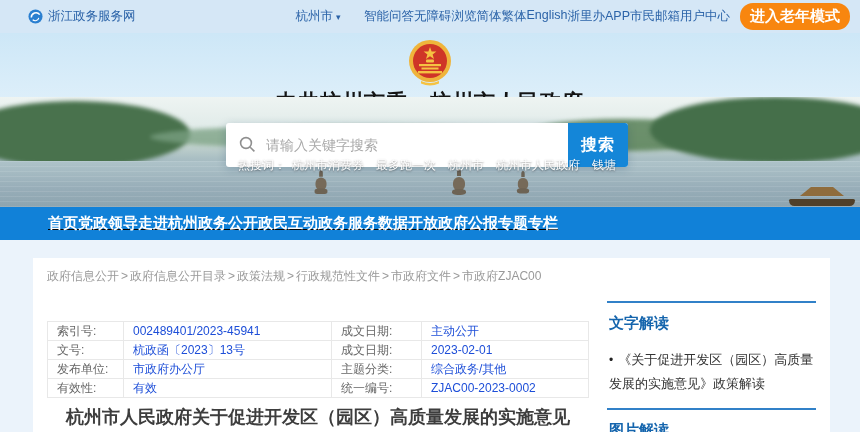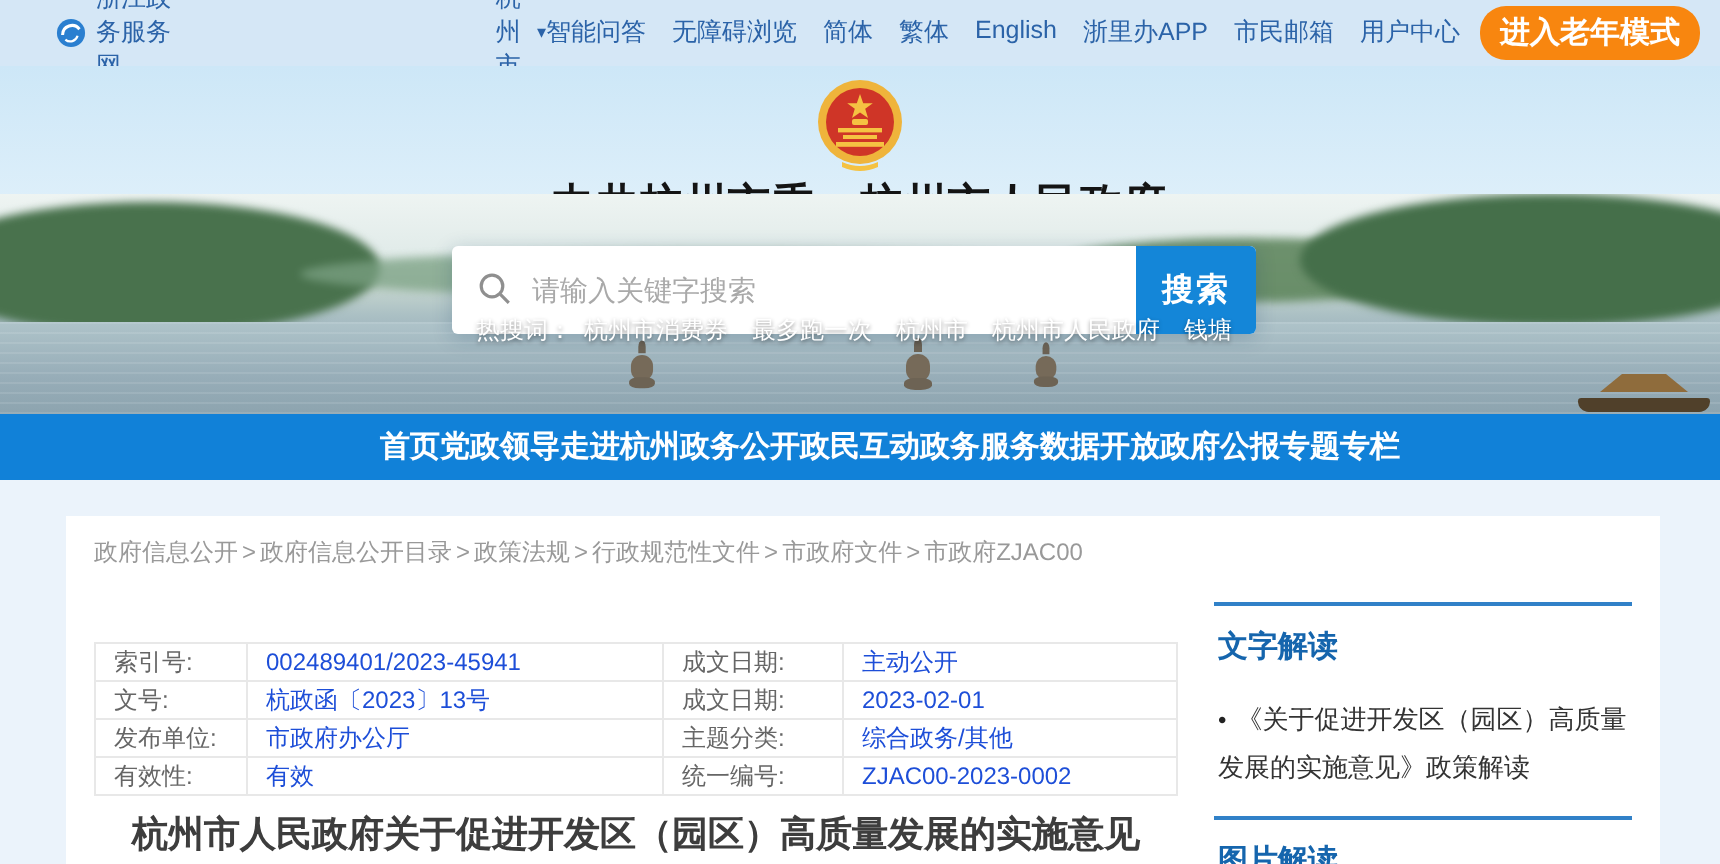--- a/index.html
+++ b/index.html
@@ -5,21 +5,21 @@
   * { margin:0; padding:0; box-sizing:border-box; }
   html,body { width:860px; height:432px; overflow:hidden; }
   body { font-family:"Liberation Sans","DejaVu Sans",sans-serif; background:#ebf3fb; }
 
   
   .topbar { height:33px; background:#d5e7f6; display:flex; align-items:center; padding:0 8px 0 28px; font-size:12.5px; color:#2b63a8; }
   .site-brand { display:flex; align-items:center; gap:5px; cursor:pointer; }
   .logo-dot { width:15px; height:15px; flex:0 0 15px; }
   .city-sel { margin-left:160px; cursor:pointer; display:flex; align-items:center; gap:3px; }
   .caret { font-size:9px; }
-  .top-links { margin-left:auto; display:flex; gap:13px; }
+  .top-links { margin-left:auto; display:flex; }
   .top-links span { cursor:pointer; white-space:nowrap; }
   .elder-btn { margin-left:10px; margin-right:2px; background:#f8860f; color:#fff; font-weight:bold; font-size:15px; border:none; border-radius:13px; padding:4px 10px; cursor:pointer; white-space:nowrap; }
 
   
   .hero { position:relative; height:174px; background:linear-gradient(180deg,#cde7f7 0%,#e4f2fb 55%,#f1f9fe 100%); }
   .emblem { position:absolute; left:50%; top:4px; transform:translateX(-50%); }
   .gov-title { position:absolute; top:55px; width:100%; text-align:center; font-family:"DejaVu Serif","Liberation Serif",serif; font-size:21px; font-weight:bold; color:#141414; letter-spacing:1px; }
 
   .photo { position:absolute; left:0; right:0; bottom:0; height:110px; overflow:hidden;
     background:linear-gradient(180deg,#eef4f2 0%,#e2ecea 25%,#c6d6cf 42%,#abc0c4 55%,#9db3bd 65%,#95abb6 100%); }
@@ -45,21 +45,21 @@
 
   .search-wrap { position:absolute; left:226px; top:90px; width:402px; height:44px; display:flex; background:#fff; border-radius:3px; box-shadow:0 2px 10px rgba(20,60,100,.22); }
   .search-icon { position:absolute; left:13px; top:13px; }
   .search-input { flex:1; border:none; outline:none; padding:0 8px 0 40px; font-size:14px; color:#333; background:transparent; }
   .search-input::placeholder { color:#a9a9a9; }
   .search-btn { width:60px; background:#1486d8; color:#fff; font-size:16px; font-weight:bold; border:none; border-radius:0 3px 3px 0; cursor:pointer; letter-spacing:1px; }
   .hot-words { position:absolute; top:124px; width:100%; text-align:center; font-size:12px; color:#fff; text-shadow:0 1px 2px rgba(0,0,0,.45);font-family:Liberation Mono, monospace; }
   .hot-words a { color:#fff; text-decoration:none; margin:0 6px; cursor:pointer; }
 
   
-  .navbar { height:33px; background:#1181d8; display:flex; align-items:center; justify-content:center; padding:0 38px 0 68px; }
+  .navbar { height:33px; background:#1181d8; display:flex; align-items:center; justify-content:flex-start; padding:0 38px 0 48px;text-decoration:underline; }
   .nav-item { color:#fff; font-size:15px; font-weight:bold; cursor:pointer; white-space:nowrap; }
 
   
   .page-body { height:192px; background:#ebf3fb; }
   .card { margin:18px 0 0 33px; width:797px; min-height:200px; background:#fff; padding:10px 14px; }
   .breadcrumb { font-size:12px; color:#999; }
   .breadcrumb span { cursor:pointer; }
   .bc-sep { margin:0 2px; cursor:default !important; }
   .content-row { display:flex; margin-top:16px; }
   .main-col { width:542px; }

